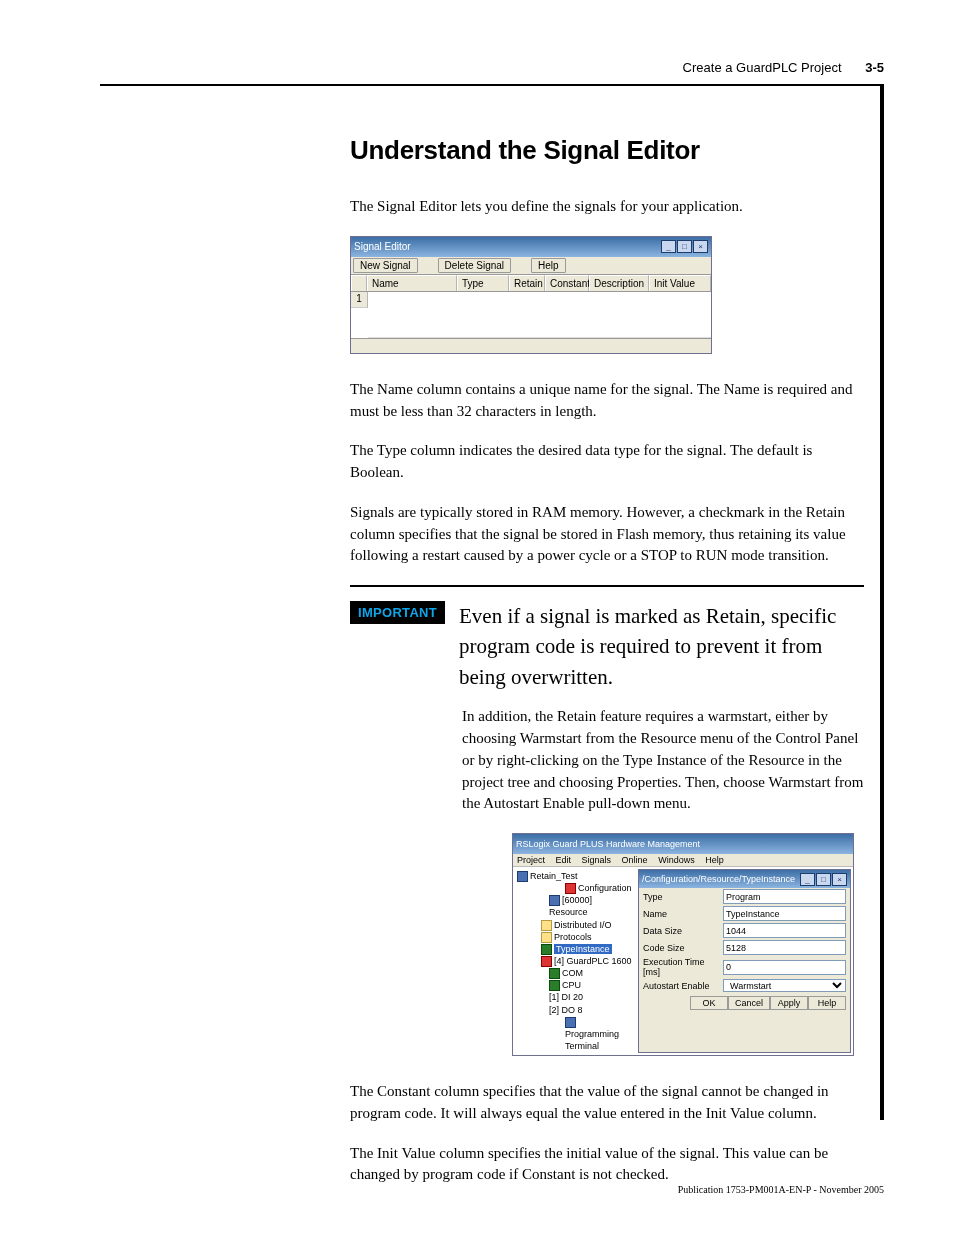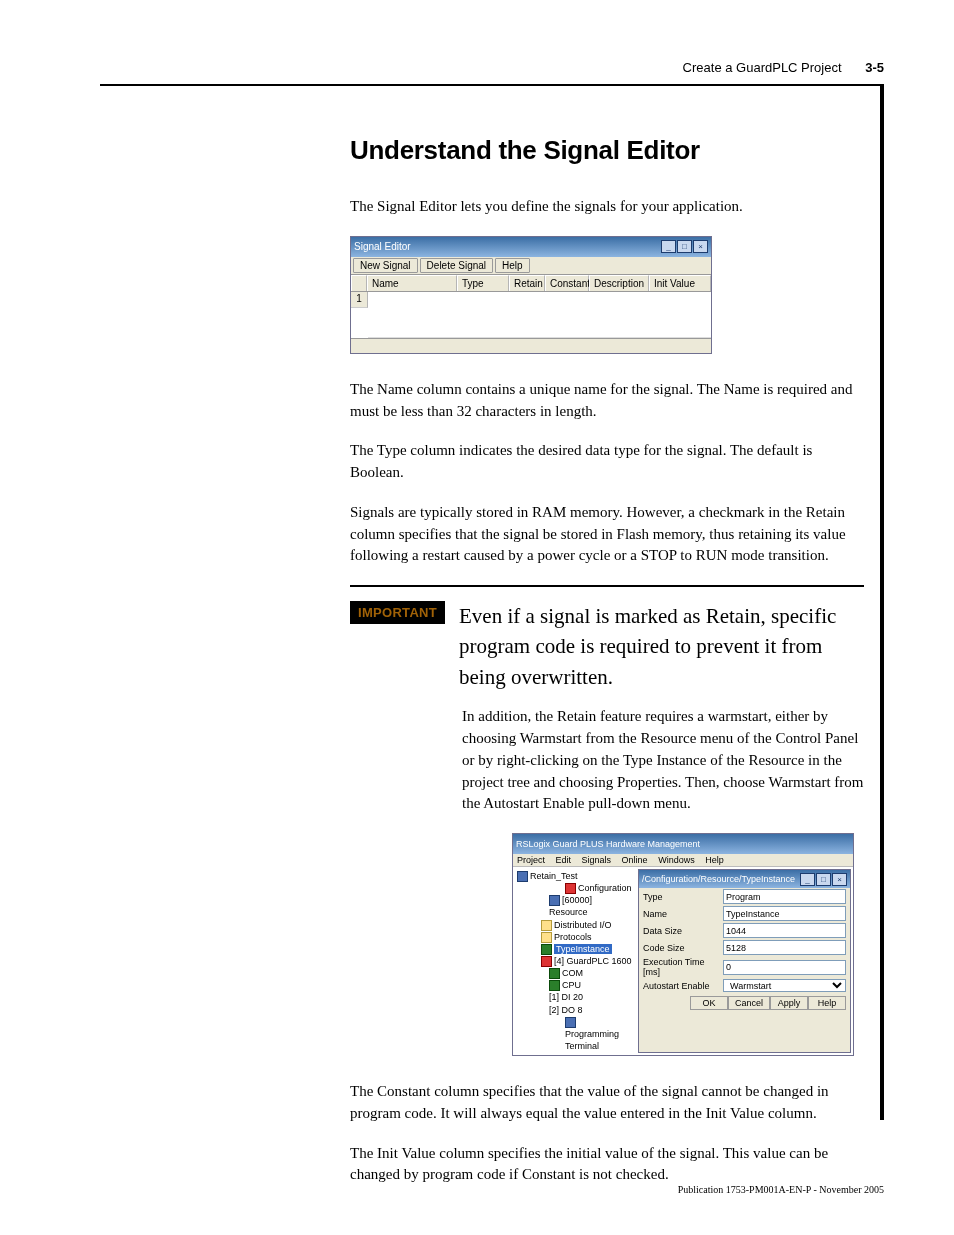--- a/index.html
+++ b/index.html
@@ -11,32 +11,32 @@
   .vrule{position:absolute;top:84px;bottom:115px;right:70px;width:4px;background:#000;}
   .body{position:absolute;left:350px;right:90px;top:135px;}
   h2{font-family:Arial,Helvetica,sans-serif;font-weight:bold;font-size:26px;margin:0 0 30px 0;letter-spacing:-0.3px;}
   p{font-size:15px;line-height:1.45;margin:0 0 18px 0;}
   .figwrap{display:flex;justify-content:flex-start;margin:6px 0 25px 0;}
   
   .sigwin{width:360px;border:1px solid #6f6f8f;font-family:Tahoma,Arial,sans-serif;font-size:10px;background:#ece9d8;}
   .titlebar{background:linear-gradient(#3b6ea5,#8cb4e0);color:#fff;display:flex;align-items:center;justify-content:space-between;padding:2px 3px;height:16px;}
   .titlebar .icons span{display:inline-block;width:13px;height:11px;background:#c9d8ef;border:1px solid #1d3c6e;margin-left:1px;font-size:8px;line-height:11px;text-align:center;color:#1d3c6e;}
   .toolbar{display:flex;gap:0;border-bottom:1px solid #999;padding:1px 2px;background:#ece9d8;}
-  .toolbar button{font-family:Tahoma,Arial,sans-serif;font-size:10px;border:1px solid #9a9a9a;background:#ece9d8;padding:1px 6px;border-radius:1px;margin-right:2px;}
+  .toolbar button{font-family:Tahoma,Arial,sans-serif;font-size:10px;border:1px solid #9a9a9a;background:#ece9d8;padding:1px 6px;border-radius:1px;margin-right:20px;}
   .grid-head{display:flex;background:#ece9d8;border-bottom:1px solid #999;}
   .grid-head div{border-right:1px solid #b5b5b5;border-top:1px solid #fff;border-left:1px solid #fff;padding:2px 4px;font-size:10px;box-sizing:border-box;background:#ece9d8;}
   .grid-head .rownum{width:16px;}
   .grid-body{background:#fff;height:46px;display:flex;}
   .grid-body .rownum{width:16px;background:#ece9d8;border-right:1px solid #b5b5b5;font-size:10px;text-align:center;padding-top:1px;border-bottom:1px solid #ccc;height:14px;}
   .grid-body .rest{flex:1;border-bottom:1px solid #ddd;}
   .status{height:14px;background:#ece9d8;border-top:1px solid #999;}
   
   .hr-mid{border:none;border-top:2px solid #000;margin:10px 0 14px 0;}
   .important-row{display:flex;align-items:flex-start;gap:14px;margin-bottom:14px;}
-  .important-badge{background:#000;color:#a16207;font-family:Arial,Helvetica,sans-serif;font-weight:bold;font-size:13px;padding:4px 8px;letter-spacing:0.3px;}
+  .important-badge{background:#000;color:#0ea5e9;font-family:Arial,Helvetica,sans-serif;font-weight:bold;font-size:13px;padding:4px 8px;letter-spacing:0.3px;}
   .important-text{flex:1;font-size:21px;line-height:1.45;}
   .indent{margin-left:112px;}
   
   .hwwin{width:340px;border:1px solid #6f6f8f;font-family:Tahoma,Arial,sans-serif;font-size:9px;background:#ece9d8;}
   .hwwin .titlebar{background:linear-gradient(#3b6ea5,#8cb4e0);}
   .menurow{padding:1px 4px;font-size:9px;border-bottom:1px solid #bbb;background:#ece9d8;}
   .menurow span{margin-right:8px;}
   .hwbody{display:flex;background:#fff;}
   .tree{width:135px;padding:3px 4px;font-size:9px;line-height:1.35;}
   .tree .lvl1{margin-left:8px;padding-left:40px;}

